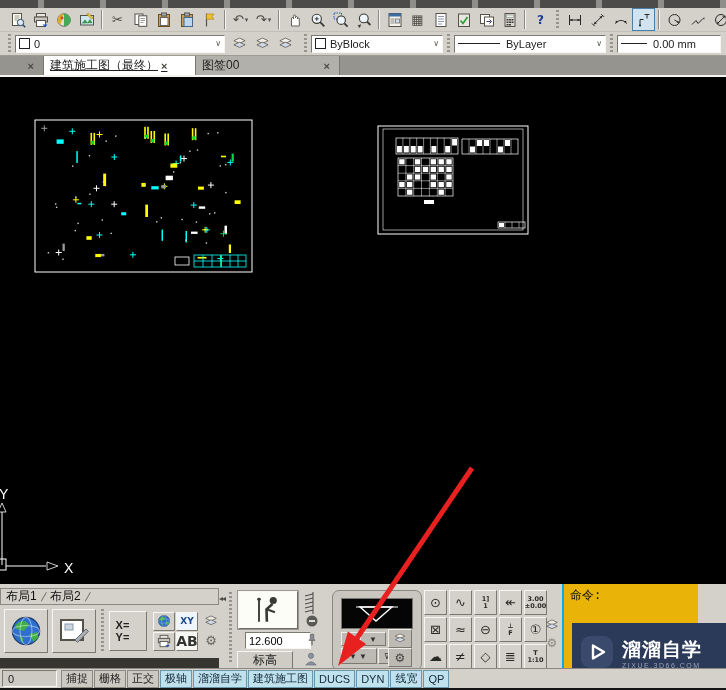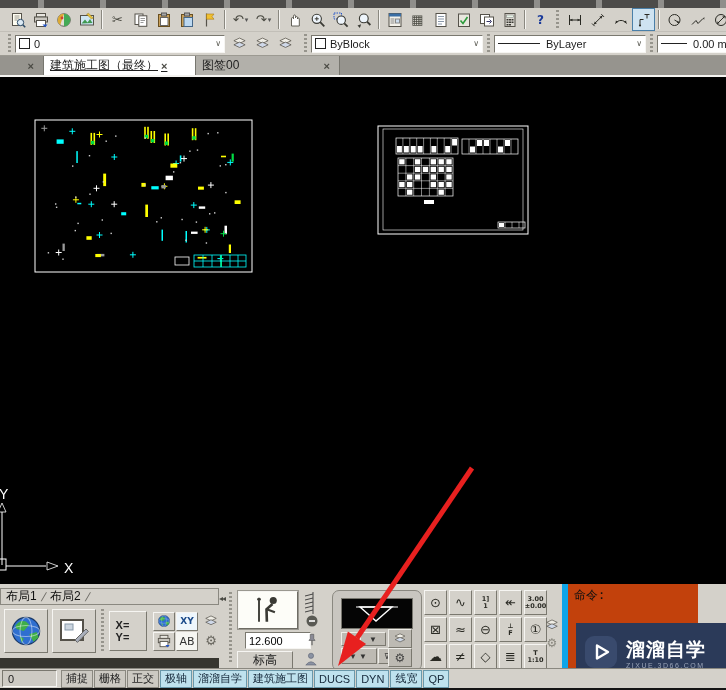--- a/index.html
+++ b/index.html
@@ -68,22 +68,22 @@
   
   #toolgrid{position:absolute;left:424px;top:6px;display:grid;grid-template-columns:repeat(5,23px);
             grid-auto-rows:25px;gap:2px;}
   .gbtn{background:#d4d1ca;border:1px solid;border-color:#f6f5f2 #7a786f #7a786f #f6f5f2;
         display:flex;flex-direction:column;align-items:center;justify-content:center;line-height:1;
         font-family:"DejaVu Sans",sans-serif;color:#2a2a24;}
   .gbtn .g1{font-size:13px;}
   .gbtn .tl{font-size:6.5px;font-weight:bold;}
   #sideic{position:absolute;left:544px;top:34px;width:16px;display:flex;flex-direction:column;gap:4px;align-items:center;}
   
-  #cmd{position:absolute;left:562px;top:0;width:136px;height:90px;background:#c2410c;
-       border-left:6px solid #0ea5e9;box-sizing:border-box;}
+  #cmd{position:absolute;left:562px;top:0;width:136px;height:90px;background:#eab308;
+       border-left:2px solid #0ea5e9;box-sizing:border-box;}
   .cline{position:absolute;left:6px;white-space:nowrap;font-family:"DejaVu Sans Mono",monospace;
          font-size:12px;color:#111;}
   
   #wm{position:absolute;left:8px;top:39px;width:156px;height:46px;display:flex;align-items:flex-end;padding-left:8px;box-sizing:border-box;}
   #wmtext{margin-left:8px;}
   #wmtitle{font-size:19px;font-weight:bold;color:#fff;letter-spacing:1px;line-height:1.1;}
   #wmsub{font-size:7px;color:#9aa4b8;letter-spacing:1.5px;margin-top:1px;}
   
   #status{position:absolute;left:0;top:668px;width:726px;height:20px;background:#d4d1ca;
           border-top:1px solid #8a8880;display:flex;align-items:center;padding-left:2px;box-sizing:border-box;}
@@ -417,21 +417,21 @@
           <use href="#layers" width="15" height="15"></use>
         </svg>
       </div>
       <div class="tbtn">
         <svg width="15" height="15">
           <use href="#layers" width="15" height="15"></use>
         </svg>
       </div>
     </div>
   <div class="vgrip"></div>
-  <div class="combo" style="width:172px">
+  <div class="combo" style="width:132px">
     <span class="sw"></span>
     <span>ByBlock</span>
     <span class="arr">∨</span>
   </div>
   <div class="vgrip"></div>
   <div class="combo" style="width:152px">
     <span class="ln" style="width:42px"></span>
     <span>ByLayer</span>
     <span class="arr">∨</span>
   </div>
@@ -676,21 +676,21 @@
         </div>
       <div class="gbtn" style="background:#eef6fc">
           <span style="font-size:9px;font-weight:bold;color:#1a4a8a">XY</span>
         </div>
       <div class="gbtn">
           <svg width="14" height="14">
             <use href="#printer" width="14" height="14"></use>
           </svg>
         </div>
       <div class="gbtn" style="background:#f6f6f2">
-          <span style="font-size:11px;font-weight:normal;color:#333">AB</span>
+          <span style="font-size:14px;font-weight:bold;color:#333">AB</span>
         </div>
     </div>
     <div style="display:flex;flex-direction:column;gap:5px;margin-left:5px;align-items:center;">
       <svg width="16" height="14">
           <use href="#layers" width="16" height="14"></use>
         </svg>
       <span style="font-size:13px;color:#6a6860">⚙</span>
     </div>
   </div>
   <div id="ldark"></div>

